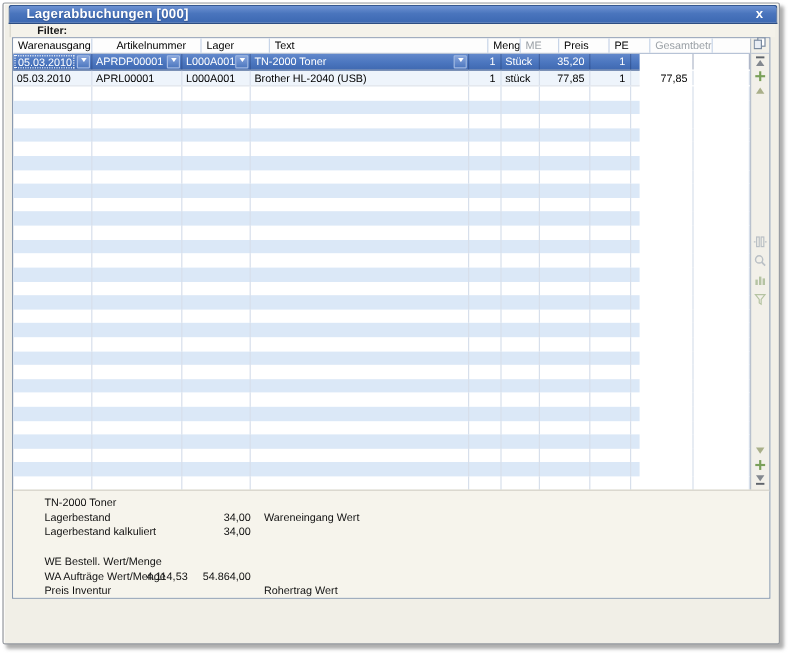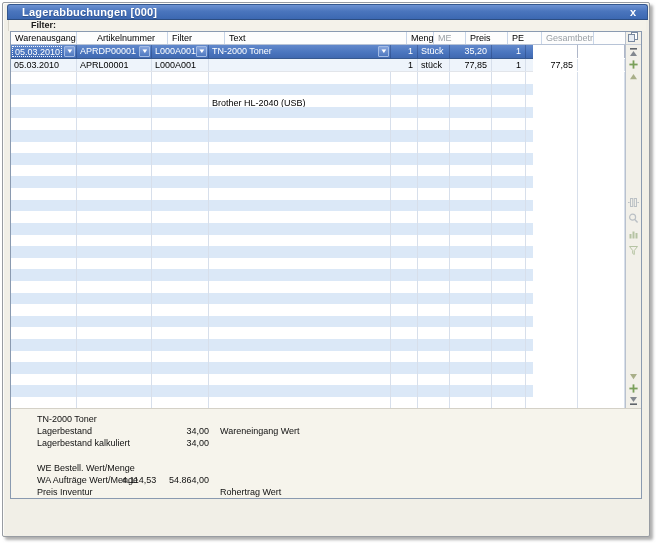--- a/index.html
+++ b/index.html
@@ -88,21 +88,21 @@
   </div>
 
   <div class="filterbar">
     <span>Filter:</span>
   </div>
 
   <div class="grid">
     <div class="grid-header" id="grid-header">
         <div class="gh-cell" style="width: 66px;">Warenausgang</div>
         <div class="gh-cell" style="width: 75px; margin-left: 16px;">Artikelnummer</div>
-        <div class="gh-cell" style="width: 57px;">Filter</div>
+        <div class="gh-cell" style="width: 57px;">Lager</div>
         <div class="gh-cell" style="width: 182px;">Text</div>
         <div class="gh-cell" style="width: 27px;">Menge</div>
         <div class="gh-cell muted" style="width: 32px;">ME</div>
         <div class="gh-cell" style="width: 42px;">Preis</div>
         <div class="gh-cell" style="width: 34px;">PE</div>
         <div class="gh-cell muted" style="width: 52px;">Gesamtbetrag</div>
         <div class="gh-cell" style="width: 47px;"></div>
       </div>
     <div class="grid-body" id="grid-body">
         <div class="g-row data selected">
@@ -125,21 +125,21 @@
           <div class="g-cell" style="width: 32px;">Stück</div>
           <div class="g-cell right" style="width: 42px;">35,20</div>
           <div class="g-cell right" style="width: 34px;">1</div>
           <div class="g-cell right" style="width: 52px;">35,20</div>
           <div class="g-cell" style="width: 47px;"></div>
         </div>
         <div class="g-row data pale">
           <div class="g-cell" style="width: 66px;">05.03.2010</div>
           <div class="g-cell" style="width: 75px;">APRL00001</div>
           <div class="g-cell" style="width: 57px;">L000A001</div>
-          <div class="g-cell" style="width: 182px; margin-top: 38px;">Brother HL-2040 (USB)</div>
+          <div class="g-cell" style="width: 182px;">Brother HL-2040 (USB)</div>
           <div class="g-cell right" style="width: 27px;">1</div>
           <div class="g-cell" style="width: 32px;">stück</div>
           <div class="g-cell right" style="width: 42px;">77,85</div>
           <div class="g-cell right" style="width: 34px;">1</div>
           <div class="g-cell right" style="width: 52px;">77,85</div>
           <div class="g-cell" style="width: 47px;"></div>
         </div>
         <div class="g-row empty">
           <div class="g-cell" style="width: 66px;"></div>
           <div class="g-cell" style="width: 75px;"></div>

